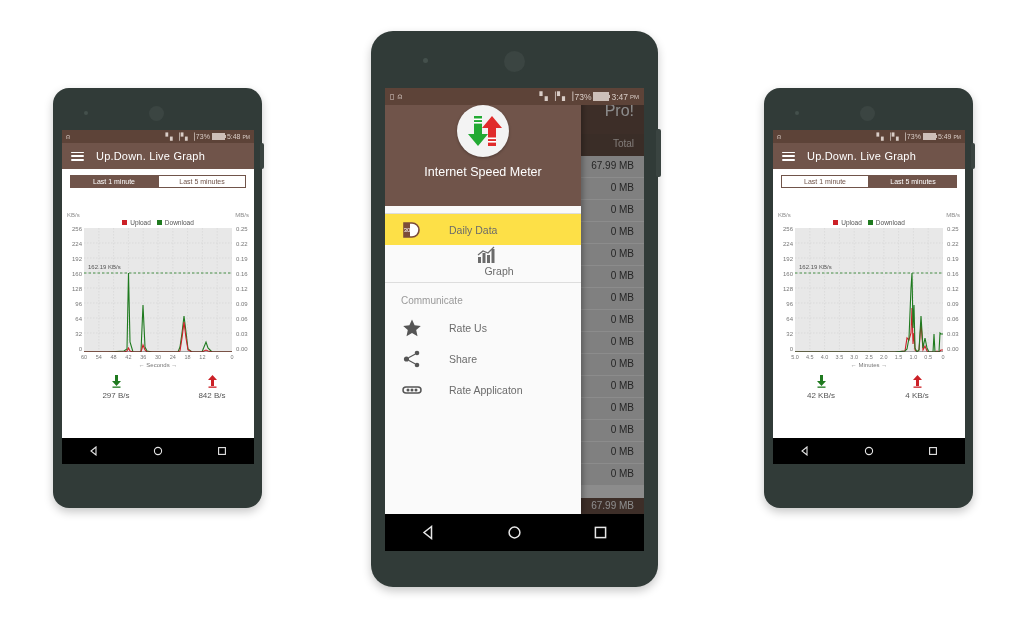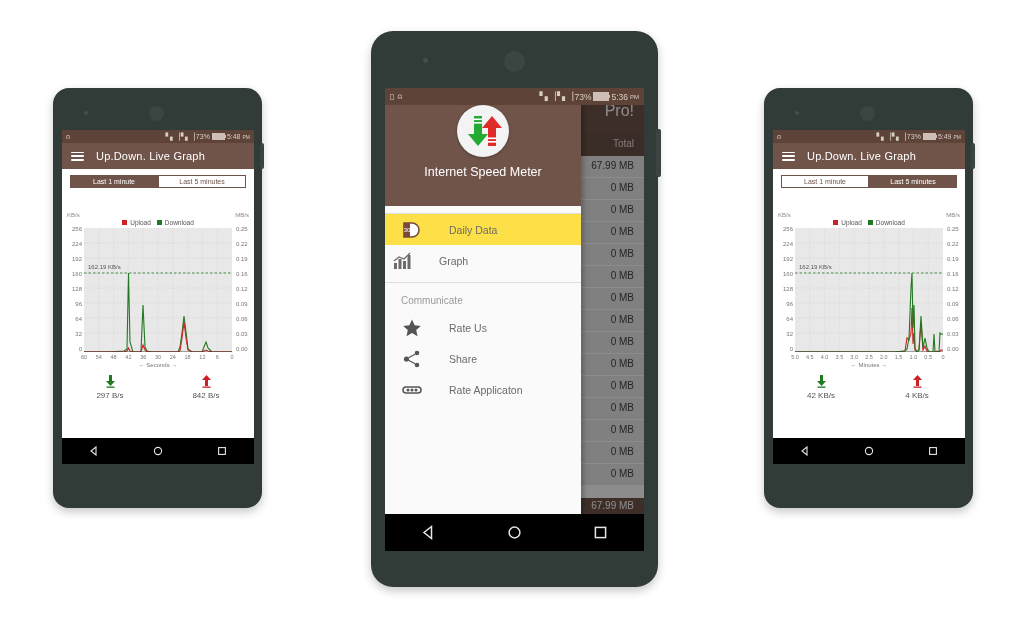--- a/index.html
+++ b/index.html
@@ -188,21 +188,21 @@
       <span class="xtick" style="left:88px;top:126px;width:16px;font-size:5.5px;">30</span>
       <span class="xtick" style="left:102.8px;top:126px;width:16px;font-size:5.5px;">24</span>
       <span class="xtick" style="left:117.6px;top:126px;width:16px;font-size:5.5px;">18</span>
       <span class="xtick" style="left:132.4px;top:126px;width:16px;font-size:5.5px;">12</span>
       <span class="xtick" style="left:147.2px;top:126px;width:16px;font-size:5.5px;">6</span>
       <span class="xtick" style="left:162px;top:126px;width:16px;font-size:5.5px;">0</span>
 
       <span class="xlabel" style="top:134px;font-size:6px;">← Seconds →</span>
     </div>
 
-    <div class="stats" style="left:0;top:245px;">
+    <div class="stats" style="left:6px;top:245px;">
       <div class="stat">
         <svg class="arrow-dn" width="11" height="13" viewBox="0 0 11 13">
           <path d="M4,0 h3 v6 h3 l-4.5,5 l-4.5,-5 h3 z" fill="#1f7a1f"></path>
           <rect x="1.5" y="11.5" width="8" height="1.3" fill="#1f7a1f"></rect>
         </svg>
         <div style="font-size:8px;margin-top:3px;">297 B/s</div>
       </div>
       <div class="stat">
         <svg class="arrow-up" width="11" height="13" viewBox="0 0 11 13">
           <path d="M5.5,0 l4.5,5 h-3 v6 h-3 v-6 h-3 z" fill="#cc2127"></path>
@@ -264,21 +264,21 @@
     <div class="statusbar" style="position:absolute;left:0;right:0;top:0;height:17px;padding:0 5px;font-size:8.5px;z-index:5;">
       <div class="sb-left">
         <span style="font-size:8px;">▯</span>
         <span style="font-size:8px;">⍝</span>
       </div>
       <div class="sb-right">
         <span style="font-size:8px;letter-spacing:-1px;">▘▖▕</span>
         <span style="font-size:8px;letter-spacing:-1px;">▘▖▕</span>
         <span style="font-size:8.5px;">73%</span>
         <span class="batt" style="width:14px;height:7px;"></span>
-        <span style="font-size:8.5px;">5:36</span>
+        <span style="font-size:8.5px;">3:47</span>
         <span style="font-size:6px;">PM</span>
       </div>
     </div>
 
     <div class="drawer" style="width:196px;bottom:37px;">
       <div class="drawer-header" style="height:118px;padding-top:17px;box-sizing:border-box;">
         <div class="logo-circle" style="width:52px;height:52px;">
           <svg width="52" height="52" viewBox="0 0 52 52">
             <path d="M17,11 h8 v18 h6 l-10,12 l-10,-12 h6 z" fill="#22aa33"></path>
             <rect x="17" y="13.5" width="8" height="1.6" fill="#ffffff"></rect>
@@ -297,21 +297,21 @@
         <span class="menu-icon" style="width:22px;height:22px;">
           <svg width="20" height="20" viewBox="0 0 20 20">
             <path d="M2,3 h8 a7,7 0 0 1 0,14 h-8 z" fill="#ffffff" stroke="#7a4b3a" stroke-width="1.6"></path>
             <path d="M2,3 h6 v14 h-6 z" fill="#7a4b3a"></path>
             <text x="5" y="12" font-size="6" fill="#ffffff" text-anchor="middle" font-family="Liberation Sans, sans-serif">30</text>
           </svg>
         </span>
         <span class="menu-label" style="font-size:10.5px;margin-left:26px;">Daily Data</span>
       </div>
 
-      <div class="menu-item" style="height:31px;padding:0 0 0 6px;">
+      <div class="menu-item" style="height:31px;padding:0 0 0 6px;flex-direction:column;">
         <span class="menu-icon" style="width:22px;height:22px;">
           <svg width="20" height="20" viewBox="0 0 20 20">
             <rect x="2" y="12" width="3" height="6" fill="#6b6b6b"></rect>
             <rect x="6.5" y="8" width="3" height="10" fill="#6b6b6b"></rect>
             <rect x="11" y="10" width="3" height="8" fill="#6b6b6b"></rect>
             <rect x="15.5" y="4" width="3" height="14" fill="#6b6b6b"></rect>
             <path d="M2,10 L7,6 L12,8 L18,2" stroke="#6b6b6b" stroke-width="1.2" fill="none"></path>
           </svg>
         </span>
         <span class="menu-label" style="font-size:10.5px;margin-left:26px;">Graph</span>

